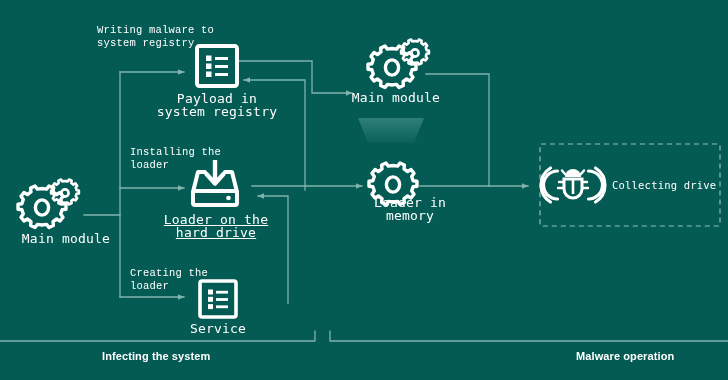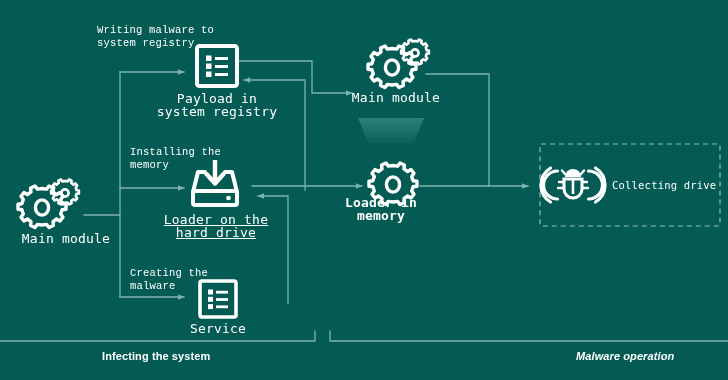--- a/index.html
+++ b/index.html
@@ -185,31 +185,31 @@
   <div class="node-label" style="left:147px;top:92px;width:140px;">Payload in
 system registry</div>
 
   <div class="node-label" style="left:152px;top:213px;width:128px;text-decoration:underline;">Loader on the
 hard drive</div>
 
   <div class="node-label" style="left:160px;top:322px;width:116px;">Service</div>
 
   <div class="node-label" style="left:340px;top:91px;width:112px;">Main module</div>
 
-  <div class="node-label" style="left:325px;top:196px;width:112px;font-weight:bold;">Loader in
+  <div class="node-label" style="left:354px;top:196px;width:112px;">Loader in
 memory</div>
 
   <div class="collect-label" style="left:612px;top:179px;">Collecting drive</div>
 
   <div class="edge-label" style="left:97px;top:24px;width:200px;">Writing malware to
 system registry</div>
 
   <div class="edge-label" style="left:130px;top:146px;width:160px;">Installing the
-memory</div>
+loader</div>
 
   <div class="edge-label" style="left:130px;top:267px;width:160px;">Creating the
-malware</div>
+loader</div>
 
   <div class="phase-label" style="left:102px;top:350px;">Infecting the system</div>
 
-  <div class="phase-label" style="left:576px;top:350px;font-style:italic;">Malware operation</div>
+  <div class="phase-label" style="left:576px;top:350px;">Malware operation</div>
 
 </div>
 
 </body></html>

